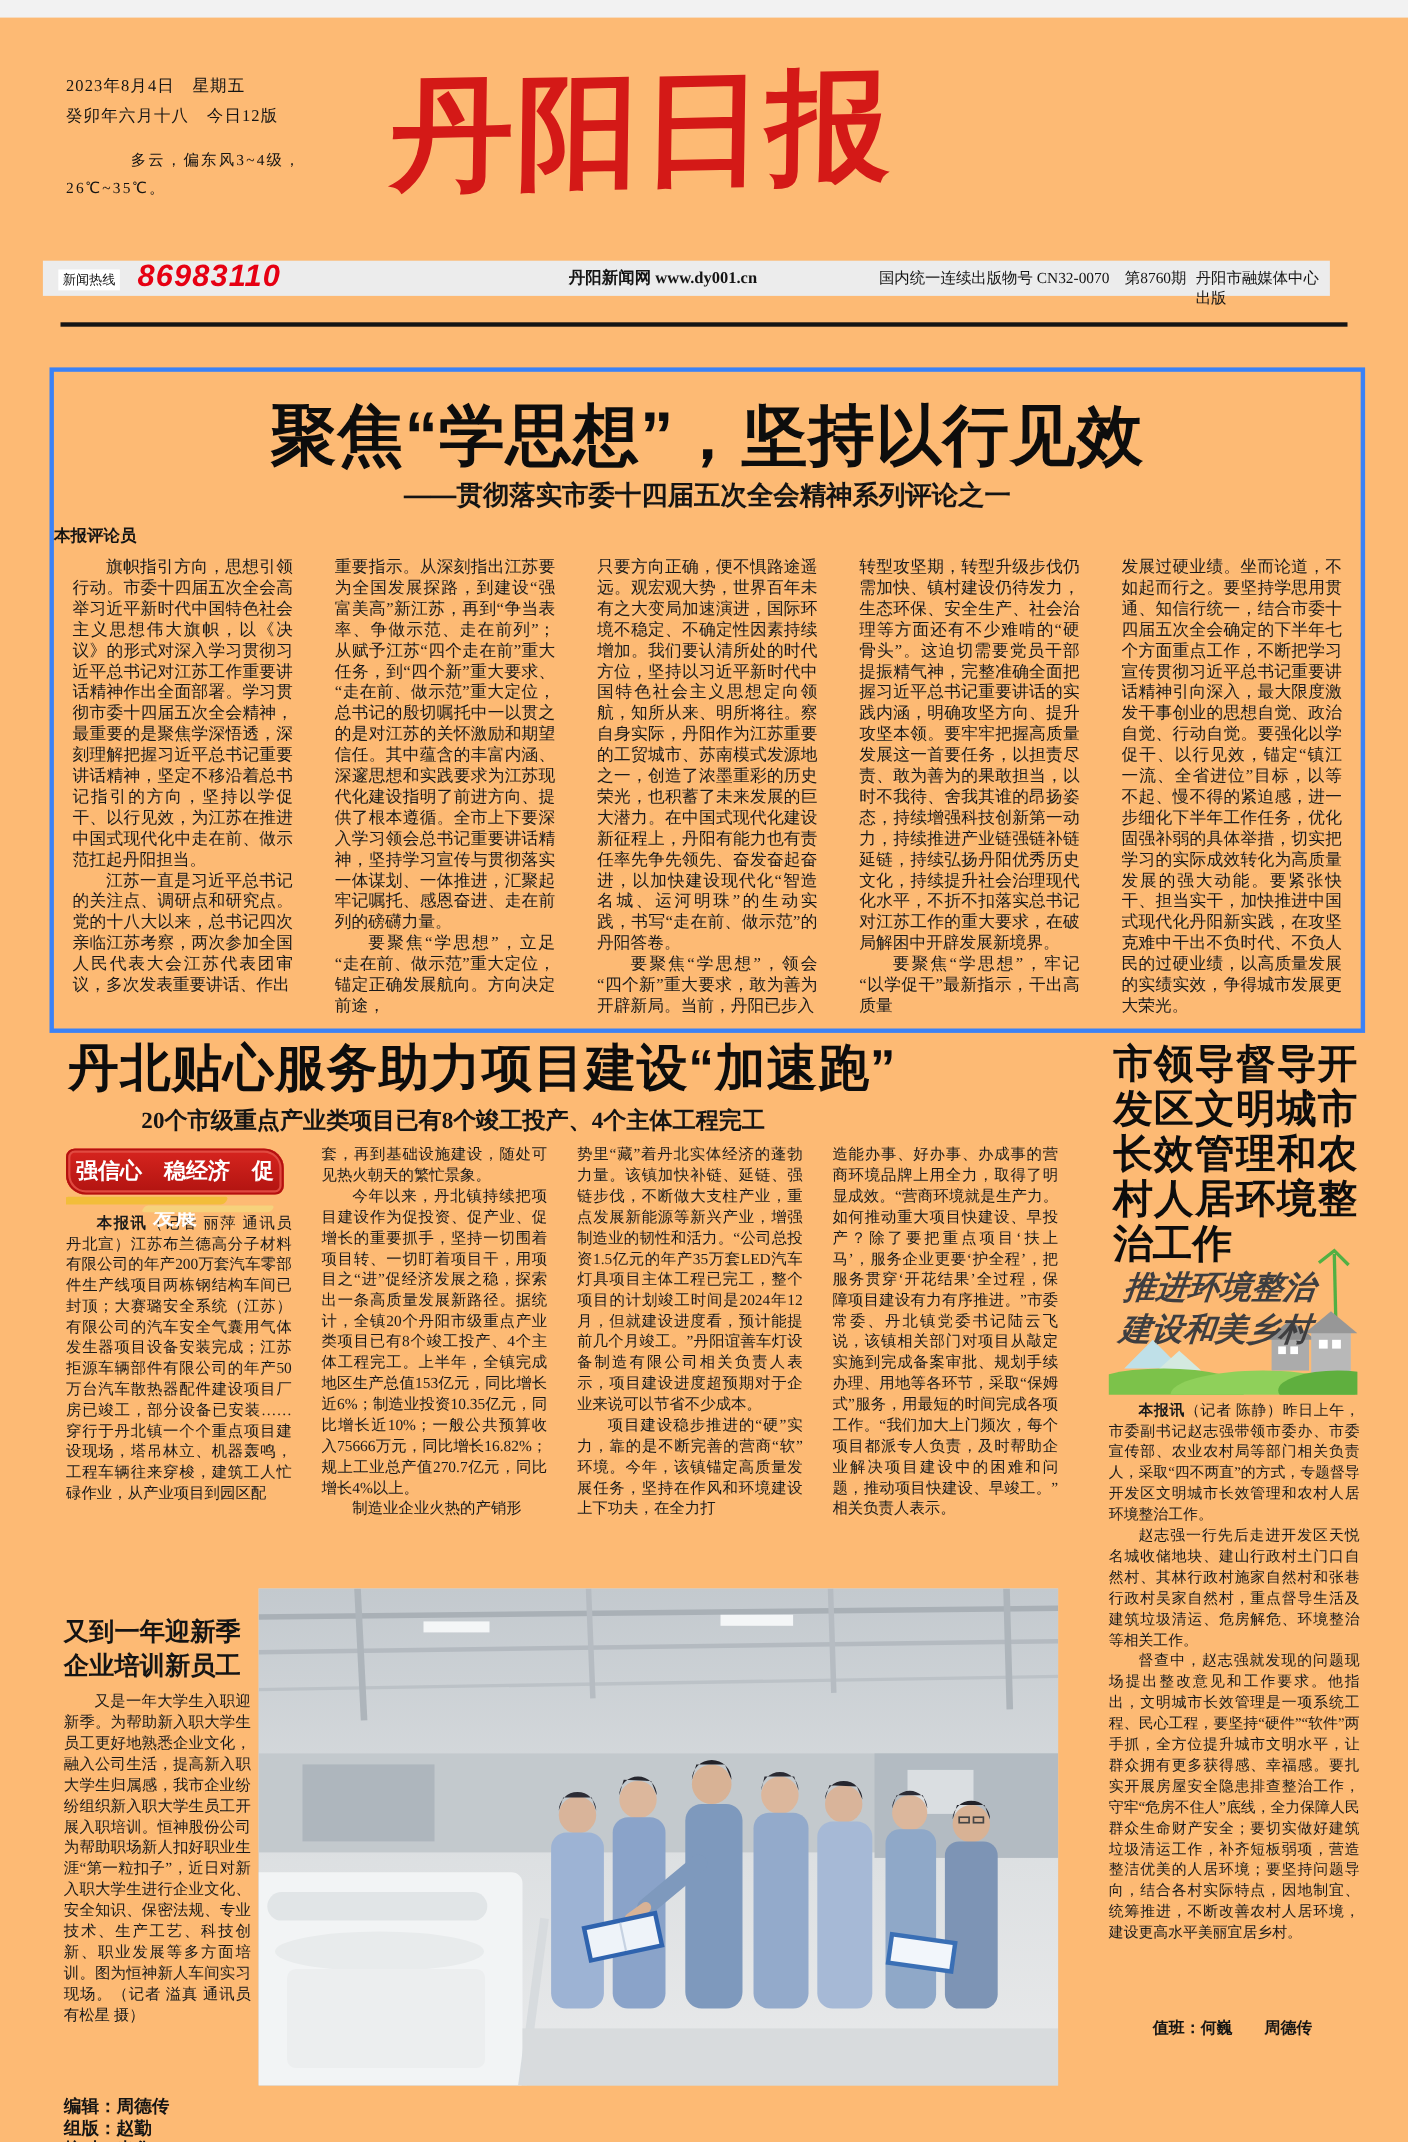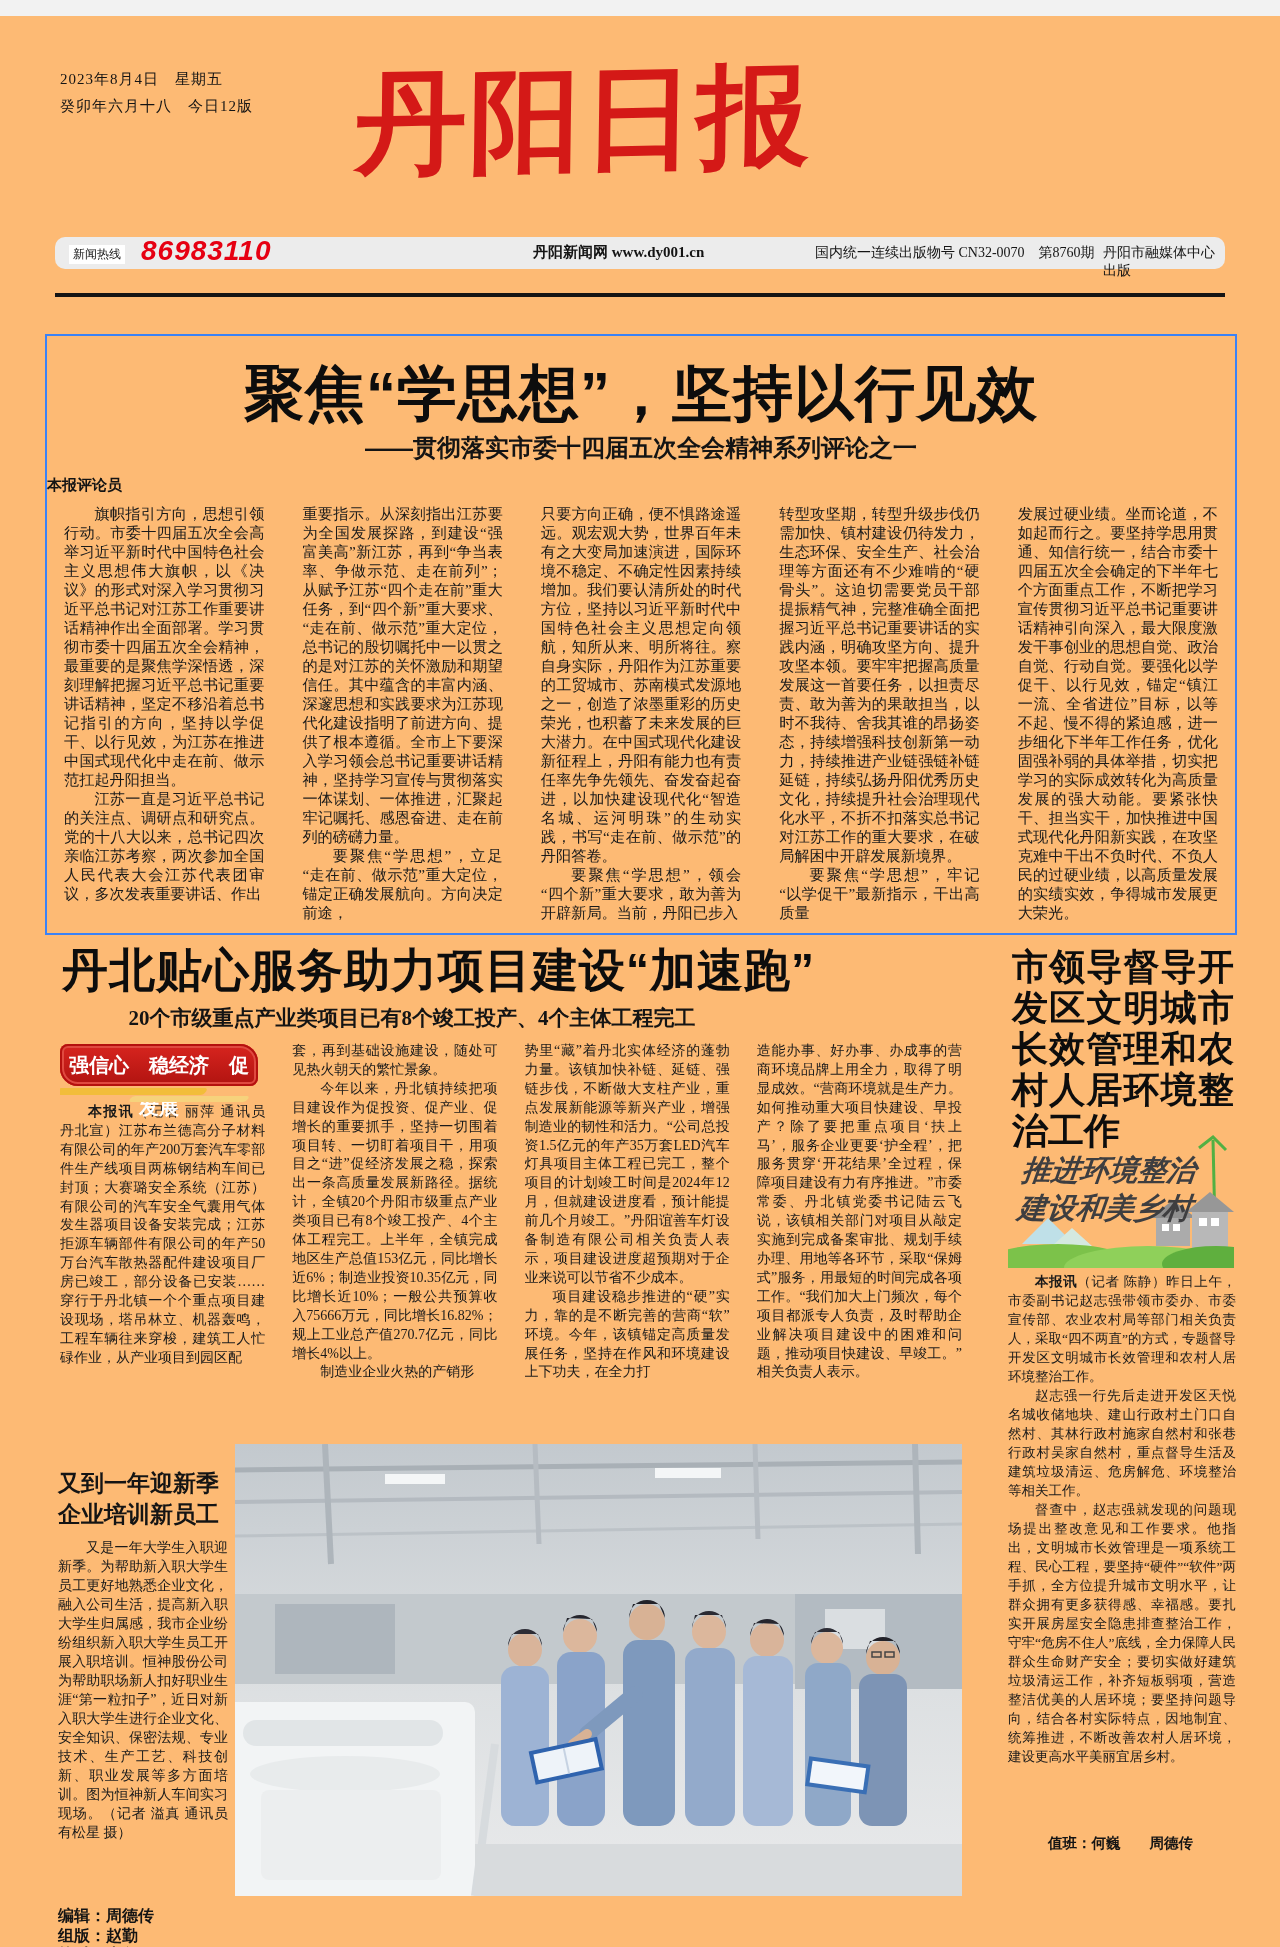--- a/index.html
+++ b/index.html
@@ -5,31 +5,31 @@
   html,body{margin:0;padding:0;background:#f2f2f2;}
   #page{position:relative;width:1280px;height:1947px;background:#fdba74;margin:16px auto;
         font-family:"Liberation Serif",serif;color:#141414;overflow:hidden;}
   
   .dates{position:absolute;left:60px;top:50px;font-size:15px;line-height:27px;letter-spacing:1px;}
   .weather{position:absolute;left:60px;top:118px;width:236px;font-size:14px;line-height:25px;
            text-indent:4.2em;letter-spacing:2px;}
   .masthead{position:absolute;left:318px;top:18px;width:530px;height:175px;text-align:center;
             font-family:"DejaVu Serif",serif;font-weight:bold;font-size:112px;line-height:170px;
             color:#d41917;transform:rotate(-1.2deg) skewX(-2deg);letter-spacing:2px;}
-  .infobar{position:absolute;left:55px;top:221px;width:1170px;height:32px;background:#ececec;border-radius:10px;}
+  .infobar{position:absolute;left:39px;top:221px;width:1170px;height:32px;background:#ececec;}
   .hotline-label{position:absolute;left:14px;top:8px;background:#fff;font-size:12px;padding:1px 4px;
                  font-family:"Liberation Sans",sans-serif;}
   .hotline-num{position:absolute;left:86px;top:-2px;color:#e60012;font-style:italic;font-weight:900;
                font-size:28px;font-family:"Liberation Sans",sans-serif;letter-spacing:1px;}
   .ib-site{position:absolute;left:478px;top:6px;font-size:15px;font-weight:bold;}
   .ib-pub{position:absolute;left:760px;top:7px;font-size:14px;}
   .ib-org{position:absolute;left:1048px;top:7px;font-size:14px;}
   .rule{position:absolute;left:55px;top:277px;width:1170px;height:4px;background:#151515;}
   
-  .edbox{position:absolute;left:45px;top:318px;width:1188px;height:597px;border:2px solid #3b82f6;}
+  .edbox{position:absolute;left:45px;top:318px;width:1188px;height:597px;border:4px solid #3b82f6;}
   .ed-headline{position:absolute;left:0;top:18px;width:100%;text-align:center;
                font-family:"Liberation Sans",sans-serif;font-weight:900;font-size:60px;letter-spacing:1px;color:#0d0d0d;}
   .ed-subtitle{position:absolute;left:0;top:96px;width:100%;text-align:center;
                font-family:"Liberation Sans",sans-serif;font-weight:700;font-size:24px;}
   .ed-byline{position:absolute;left:0;top:140px;width:100%;text-align:left;
              font-family:"Liberation Sans",sans-serif;font-weight:700;font-size:15px;}
   .ed-cols{position:absolute;left:17px;top:168px;width:1154px;height:418px;display:flex;gap:38px;}
   .col{flex:1 1 0;font-size:15.2px;line-height:19px;text-align:justify;overflow:hidden;color:#1a1a1a;}
   .pi{display:block;text-indent:2em;}
   .pc{display:block;}
@@ -71,20 +71,21 @@
 </style>
 </head>
 <body>
 
 <div id="page">
 
   <div class="dates">
     <div>2023年8月4日　星期五</div>
     <div>癸卯年六月十八　今日12版</div>
   </div>
+  <div class="weather">多云，偏东风3~4级，26℃~35℃。</div>
   <div class="masthead">丹阳日报</div>
 
   <div class="infobar">
     <span class="hotline-label">新闻热线</span>
     <span class="hotline-num">86983110</span>
     <span class="ib-site">丹阳新闻网 www.dy001.cn</span>
     <span class="ib-pub">国内统一连续出版物号 CN32-0070　第8760期</span>
     <span class="ib-org">丹阳市融媒体中心出版</span>
   </div>
   <div class="rule"></div>

